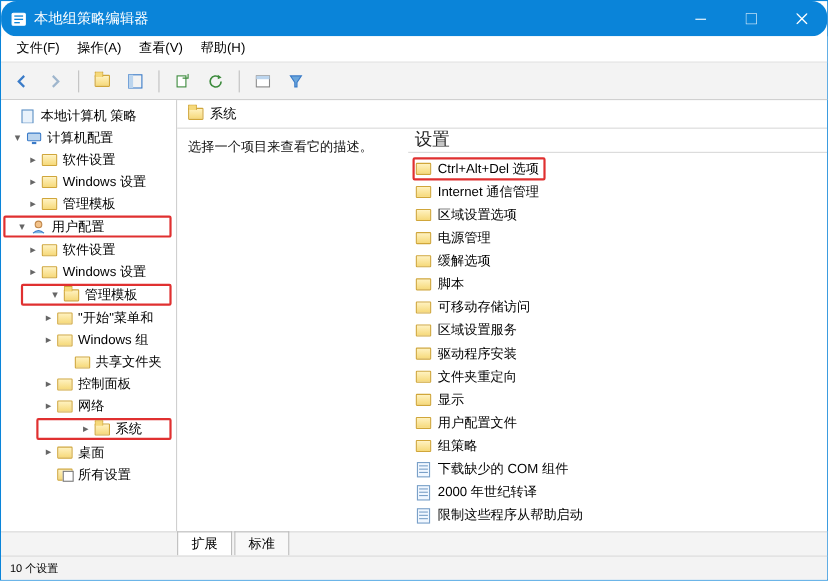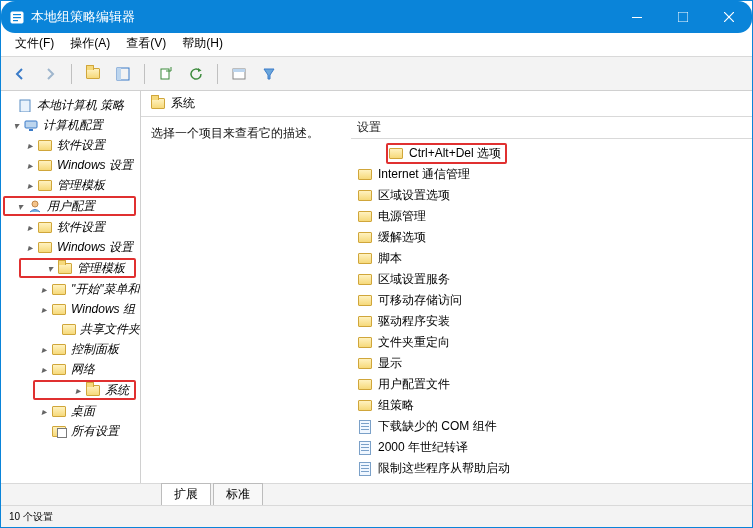--- a/index.html
+++ b/index.html
@@ -8,35 +8,35 @@
   .titlebar { height:32px; background:#0a84d9; color:#fff; display:flex; align-items:center; padding:0 0 0 8px; font-size:13px;border-radius:14px; }
   .titlebar .title { flex:1; }
   .tb-icon { width:16px; height:16px; margin-right:6px; display:flex; align-items:center; justify-content:center; }
   .tb-btn { width:46px; height:32px; display:flex; align-items:center; justify-content:center; color:#fff; }
   .menubar { height:24px; background:#fff; display:flex; align-items:flex-start; padding:0 6px; font-size:12px; border-bottom:1px solid #d9d9d9; }
   .menubar .menuitem { padding:2px 8px; }
   .toolbar { height:34px; background:#f3f3f3; display:flex; align-items:center; padding:0 6px; gap:4px; border-bottom:1px solid #d0d0d0; }
   .toolbtn { width:26px; height:26px; display:flex; align-items:center; justify-content:center; border:1px solid transparent; }
   .tool-sep { width:1px; height:20px; background:#c0c0c0; margin:0 4px; }
   .body { flex:1; display:flex; overflow:hidden; }
-  .tree { width:140px; border-right:1px solid #d0d0d0; overflow:auto; font-size:12px; padding:4px 0; background:#fff;font-style:italic; }
+  .tree { width:160px; border-right:1px solid #d0d0d0; overflow:auto; font-size:12px; padding:4px 0; background:#fff; }
   .tree-row { display:flex; align-items:center; height:20px; white-space:nowrap; }
   .tree-row .twisty { width:14px; text-align:center; color:#666; font-size:10px; }
   .tree-row .ico { width:16px; height:16px; margin-right:4px; display:flex; align-items:center; justify-content:center; }
   .tree-row .lbl { }
   .folder { width:14px; height:11px; border:1px solid #d0a63a; background:linear-gradient(#fff2c0,#f6d97a); border-radius:1px; position:relative;}
   .folder.open::before{content:"";position:absolute;left:-1px;top:-4px;width:6px;height:4px;background:#f6d97a;border:1px solid #d0a63a;border-bottom:none;border-radius:1px 1px 0 0;}
   .folder.sheet::after{content:"";position:absolute;right:-2px;bottom:-2px;width:8px;height:8px;background:#fff;border:1px solid #7a7a7a;}
   .hl-red { border:2px solid #e03030; border-radius:2px; }
   .right { flex:1; display:flex; flex-direction:column; overflow:hidden; }
   .right-head { height:26px; border-bottom:1px solid #d9d9d9; display:flex; align-items:center; padding:0 10px; font-size:12px; gap:6px; }
   .right-body { flex:1; display:flex; overflow:hidden; }
   .desc { width:210px; font-size:12px; padding:8px 10px; color:#111; }
   .listcol { flex:1; display:flex; flex-direction:column; overflow:hidden; }
-  .list-header { height:22px; border-bottom:1px solid #d9d9d9; font-size:12px; color:#222; padding:0 6px; display:flex; align-items:center; }
+  .list-header { height:22px; border-bottom:1px solid #d9d9d9; font-size:16px; color:#222; padding:0 6px; display:flex; align-items:center; }
   .list { flex:1; overflow:auto; padding-top:4px; }
   .item { display:flex; align-items:center; height:21px; font-size:12px; padding-left:6px; color:#000; }
   .item .ico { width:16px; height:16px; margin-right:5px; display:flex; align-items:center; justify-content:center;}
   .sheet-icon { width:12px;height:14px;border:1px solid #7aa0c8;background:#f0f7ff;position:relative; }
   .sheet-icon::after{content:"";position:absolute;left:1px;top:2px;right:1px;height:1px;background:#7aa0c8;box-shadow:0 3px 0 #7aa0c8,0 6px 0 #7aa0c8;}
   .tabstrip { height:22px; display:flex; align-items:flex-end; padding-left:160px; font-size:12px; background:#f4f4f4; border-top:1px solid #d9d9d9;}
   .tabstrip .tab { padding:2px 12px; border:1px solid #bcbcbc; border-bottom:none; background:#f8f8f8; margin-right:2px; }
   .tabstrip .tab.active { background:#fff; }
   .statusbar { height:22px; border-top:1px solid #d9d9d9; background:#f3f3f3; font-size:10px; display:flex; align-items:center; padding:0 8px; }
   svg { display:block; }
@@ -270,21 +270,21 @@
       <div class="right-body">
         <div class="desc">
           <span>选择一个项目来查看它的描述。</span>
         </div>
         <div class="listcol">
           <div class="list-header">
               <span>设置</span>
             </div>
           <div class="list" id="items-list">
               <div class="item" style="padding: 0px 0px 0px 4px;">
-                <div style="display: inline-flex; border: 2px solid rgb(224, 48, 48); border-radius: 2px; padding: 0px 4px 0px 0px; align-items: center; height: 21px; margin-left: 31px;">
+                <div style="display: inline-flex; border: 2px solid rgb(224, 48, 48); border-radius: 2px; padding: 0px 4px 0px 0px; align-items: center; height: 21px;">
                   <span class="ico">
                     <div class="folder"></div>
                   </span>
                   <span>Ctrl+Alt+Del 选项</span>
                 </div>
               </div>
               <div class="item">
                 <span class="ico">
                   <div class="folder"></div>
                 </span>
@@ -311,27 +311,27 @@
               <div class="item">
                 <span class="ico">
                   <div class="folder"></div>
                 </span>
                 <span>脚本</span>
               </div>
               <div class="item">
                 <span class="ico">
                   <div class="folder"></div>
                 </span>
+                <span>可移动存储访问</span>
+              </div>
+              <div class="item">
+                <span class="ico">
+                  <div class="folder"></div>
+                </span>
                 <span>区域设置服务</span>
-              </div>
-              <div class="item">
-                <span class="ico">
-                  <div class="folder"></div>
-                </span>
-                <span>可移动存储访问</span>
               </div>
               <div class="item">
                 <span class="ico">
                   <div class="folder"></div>
                 </span>
                 <span>驱动程序安装</span>
               </div>
               <div class="item">
                 <span class="ico">
                   <div class="folder"></div>

